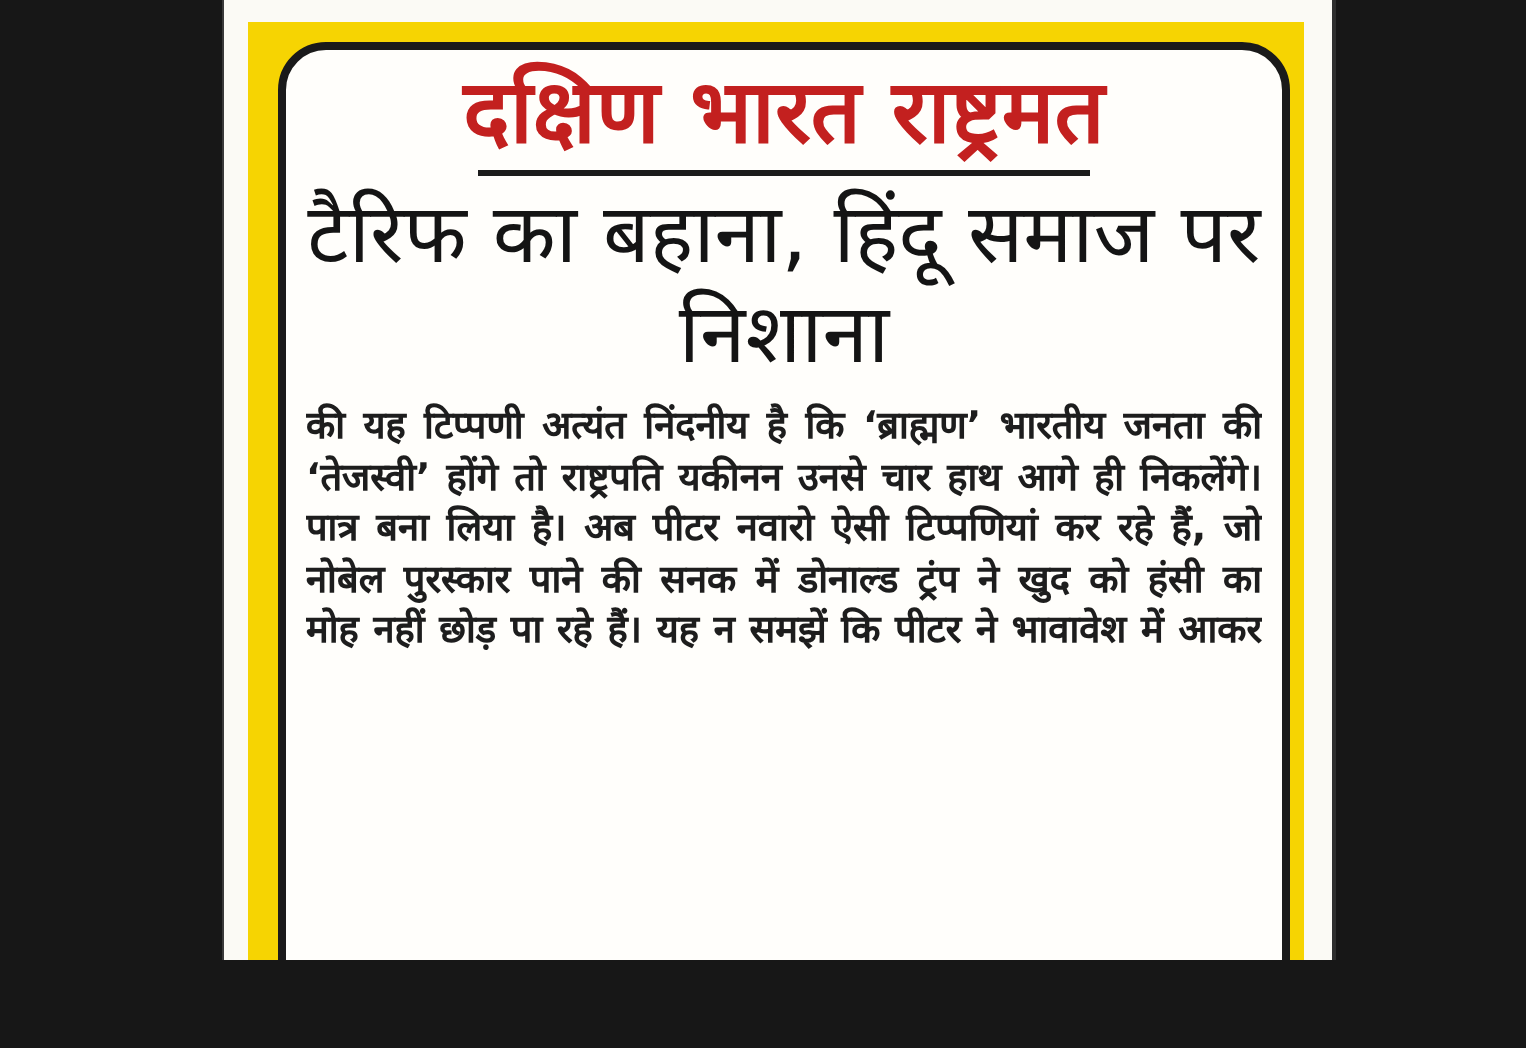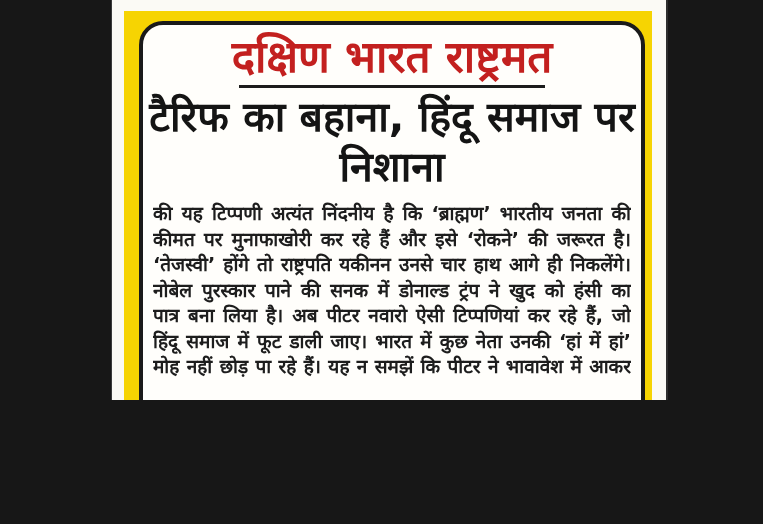--- a/index.html
+++ b/index.html
@@ -10,21 +10,21 @@
     --masthead_red:#c3201f;
     --text_black:#1d1d1d;
   }
   *{margin:0;padding:0;box-sizing:border-box;}
   html,body{width:763px;height:524px;overflow:hidden;}
   body{
     font-family:"DejaVu Sans","Liberation Sans",sans-serif;
     background:var(--background);
   }
   .stage{
-    position:relative;width:763px;height:400px;overflow:hidden;
+    position:relative;width:763px;height:480px;overflow:hidden;
     background:var(--background);
   }
   .paper{
     position:absolute;left:111px;top:0;width:557px;height:524px;
     background:var(--paper);
     border-right:2px solid #2e2e2e;
     border-left:1px solid #3a3a3a;
   }
   .yellow-frame{
     position:absolute;left:124px;top:11px;width:528px;height:513px;
@@ -48,21 +48,21 @@
     letter-spacing:0px;
   }
   .rule{
     width:306px;height:3px;background:#1c1c1c;
     margin:3px auto 4px auto;
   }
   .headline{
     text-align:center;
     font-size:41px;
     line-height:50px;
-    font-weight:700;
+    font-weight:400;
     color:#141414;
     padding:0 4px;
   }
   .article{
     margin-top:9px;
     padding:0 10px;
     color:var(--text_black);
     font-size:19px;
     font-weight:600;
   }
@@ -81,22 +81,20 @@
 
 <div class="stage">
   <div class="paper"></div>
   <div class="yellow-frame"></div>
   <div class="card">
     <div class="masthead">दक्षिण भारत राष्ट्रमत</div>
     <div class="rule"></div>
     <div class="headline">टैरिफ का बहाना, हिंदू समाज पर निशाना</div>
     <div class="article">
       <div class="bline">की यह टिप्पणी अत्यंत निंदनीय है कि ‘ब्राह्मण’ भारतीय जनता की</div>
-      <div class="bline">कीमत पर मुनाफाखोरी कर रहे हैं और इसे ‘रोकने’ की जरूरत है।</div>
       <div class="bline">‘तेजस्वी’ होंगे तो राष्ट्रपति यकीनन उनसे चार हाथ आगे ही निकलेंगे।</div>
+      <div class="bline">पात्र बना लिया है। अब पीटर नवारो ऐसी टिप्पणियां कर रहे हैं, जो</div>
       <div class="bline">नोबेल पुरस्कार पाने की सनक में डोनाल्ड ट्रंप ने खुद को हंसी का</div>
-      <div class="bline">पात्र बना लिया है। अब पीटर नवारो ऐसी टिप्पणियां कर रहे हैं, जो</div>
-      <div class="bline">हिंदू समाज में फूट डाली जाए। भारत में कुछ नेता उनकी ‘हां में हां’</div>
       <div class="bline">मोह नहीं छोड़ पा रहे हैं। यह न समझें कि पीटर ने भावावेश में आकर</div>
 
     </div>
   </div>
 </div>
 
 </body></html>

